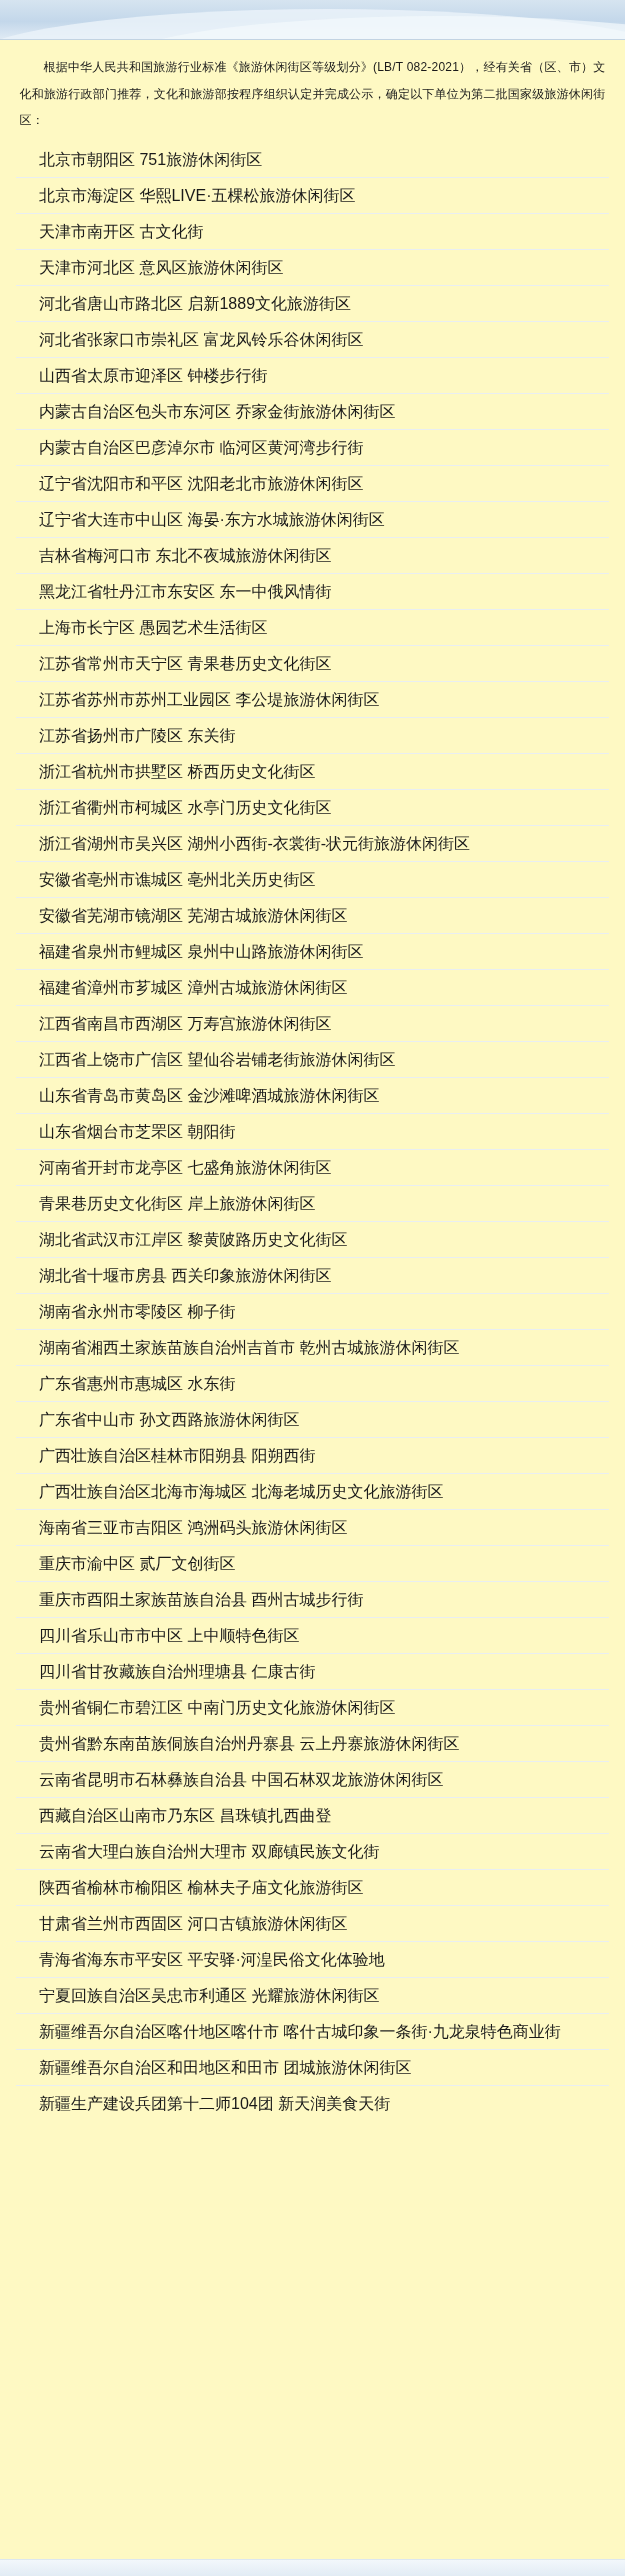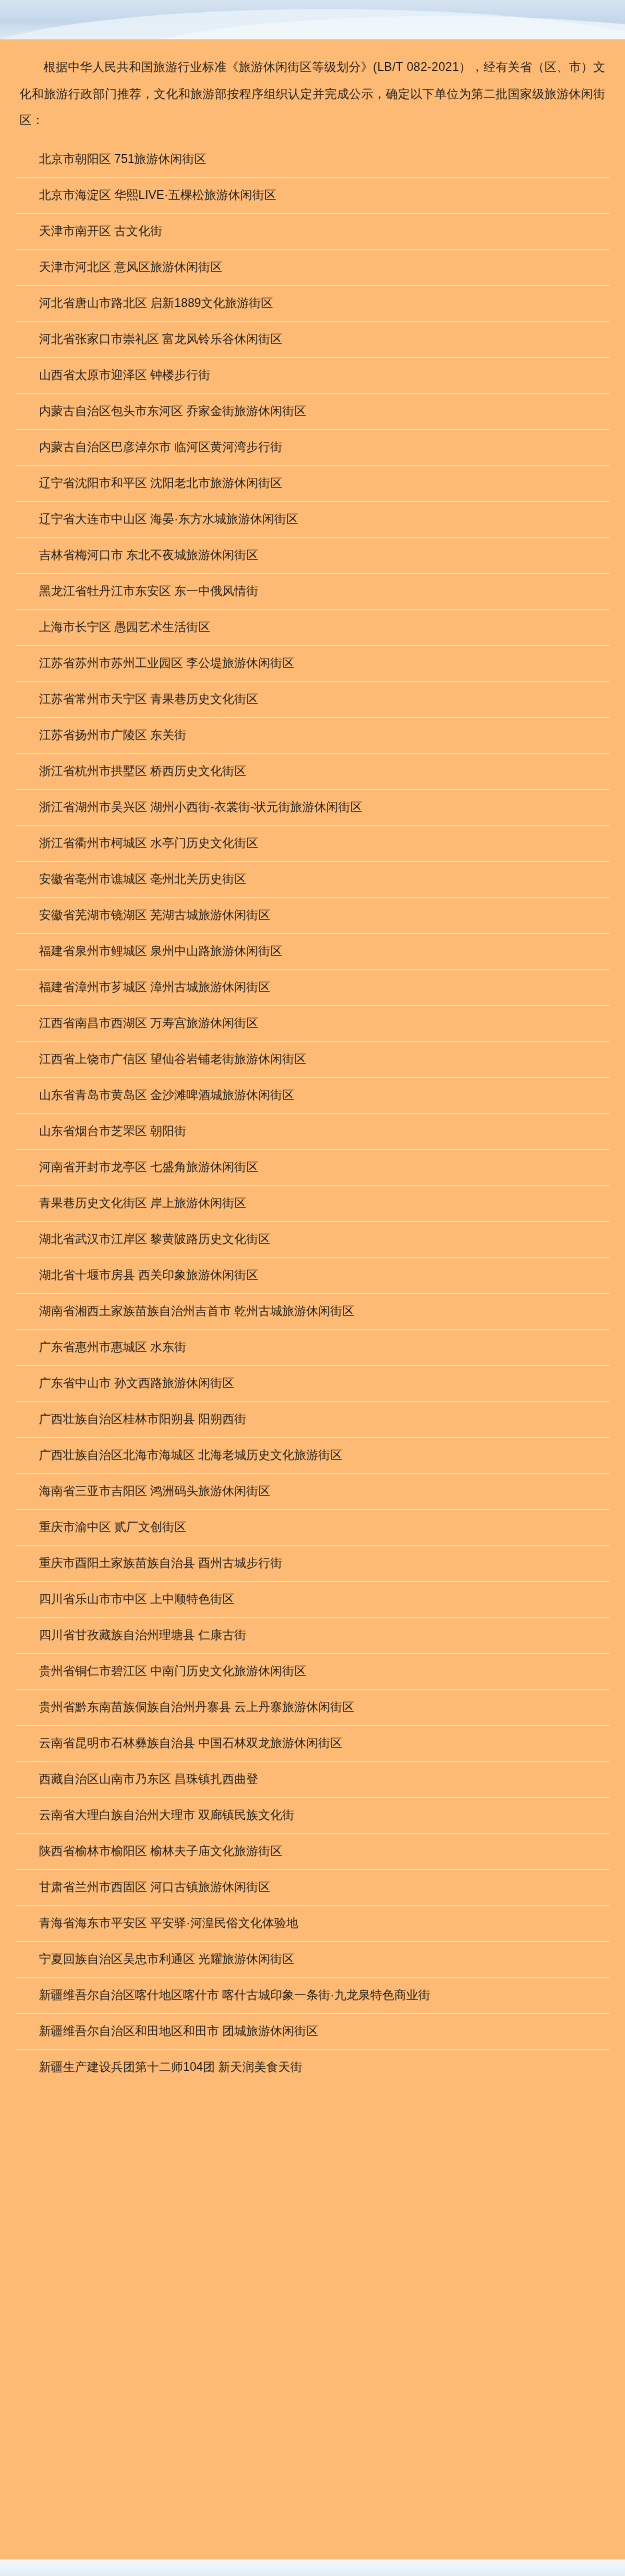--- a/index.html
+++ b/index.html
@@ -9,21 +9,21 @@
   }
   body {
     width: 625px;
     font-family: "Liberation Sans", "DejaVu Sans", sans-serif;
     color: #1b1b1b;
   }
   #page {
     width: 625px;
     min-height: 2576px;
     box-sizing: border-box;
-    background: #fdba74;
+    background: #fef9c3;
     position: relative;
   }
   .topbar {
     height: 39px;
     width: 625px;
     background: linear-gradient(180deg, #d6e4f0 0%, #c3d7ea 55%, #dfeaf4 100%);
     border-bottom: 0.9px solid #c2d3e2;
     position: relative;
     overflow: hidden;
   }
@@ -59,21 +59,21 @@
     text-align: justify;
     text-indent: 2em;
     margin: 5.3px 3.5px 8.8px 3.5px;
   }
   .list {
     margin: 0;
     padding: 0;
     list-style: none;
   }
   .list-item {
-    font-size: 12px;
+    font-size: 16px;
     line-height: 35px;
     height: 35px;
     color: #1a1a1a;
     padding-left: 23px;
     border-bottom: 0.9px solid #e9eef2;
     white-space: nowrap;
     overflow: hidden;
     text-overflow: ellipsis;
   }
   .list-item:last-child {
@@ -111,38 +111,39 @@
       <li class="list-item">河北省唐山市路北区 启新1889文化旅游街区</li>
       <li class="list-item">河北省张家口市崇礼区 富龙风铃乐谷休闲街区</li>
       <li class="list-item">山西省太原市迎泽区 钟楼步行街</li>
       <li class="list-item">内蒙古自治区包头市东河区 乔家金街旅游休闲街区</li>
       <li class="list-item">内蒙古自治区巴彦淖尔市 临河区黄河湾步行街</li>
       <li class="list-item">辽宁省沈阳市和平区 沈阳老北市旅游休闲街区</li>
       <li class="list-item">辽宁省大连市中山区 海晏·东方水城旅游休闲街区</li>
       <li class="list-item">吉林省梅河口市 东北不夜城旅游休闲街区</li>
       <li class="list-item">黑龙江省牡丹江市东安区 东一中俄风情街</li>
       <li class="list-item">上海市长宁区 愚园艺术生活街区</li>
+      <li class="list-item">江苏省常州市天宁区 青果巷历史文化街区</li>
       <li class="list-item">江苏省苏州市苏州工业园区 李公堤旅游休闲街区</li>
-      <li class="list-item">江苏省常州市天宁区 青果巷历史文化街区</li>
       <li class="list-item">江苏省扬州市广陵区 东关街</li>
       <li class="list-item">浙江省杭州市拱墅区 桥西历史文化街区</li>
+      <li class="list-item">浙江省衢州市柯城区 水亭门历史文化街区</li>
       <li class="list-item">浙江省湖州市吴兴区 湖州小西街-衣裳街-状元街旅游休闲街区</li>
-      <li class="list-item">浙江省衢州市柯城区 水亭门历史文化街区</li>
       <li class="list-item">安徽省亳州市谯城区 亳州北关历史街区</li>
       <li class="list-item">安徽省芜湖市镜湖区 芜湖古城旅游休闲街区</li>
       <li class="list-item">福建省泉州市鲤城区 泉州中山路旅游休闲街区</li>
       <li class="list-item">福建省漳州市芗城区 漳州古城旅游休闲街区</li>
       <li class="list-item">江西省南昌市西湖区 万寿宫旅游休闲街区</li>
       <li class="list-item">江西省上饶市广信区 望仙谷岩铺老街旅游休闲街区</li>
       <li class="list-item">山东省青岛市黄岛区 金沙滩啤酒城旅游休闲街区</li>
       <li class="list-item">山东省烟台市芝罘区 朝阳街</li>
       <li class="list-item">河南省开封市龙亭区 七盛角旅游休闲街区</li>
       <li class="list-item">青果巷历史文化街区 岸上旅游休闲街区</li>
       <li class="list-item">湖北省武汉市江岸区 黎黄陂路历史文化街区</li>
       <li class="list-item">湖北省十堰市房县 西关印象旅游休闲街区</li>
+      <li class="list-item">湖南省永州市零陵区 柳子街</li>
       <li class="list-item">湖南省湘西土家族苗族自治州吉首市 乾州古城旅游休闲街区</li>
       <li class="list-item">广东省惠州市惠城区 水东街</li>
       <li class="list-item">广东省中山市 孙文西路旅游休闲街区</li>
       <li class="list-item">广西壮族自治区桂林市阳朔县 阳朔西街</li>
       <li class="list-item">广西壮族自治区北海市海城区 北海老城历史文化旅游街区</li>
       <li class="list-item">海南省三亚市吉阳区 鸿洲码头旅游休闲街区</li>
       <li class="list-item">重庆市渝中区 贰厂文创街区</li>
       <li class="list-item">重庆市酉阳土家族苗族自治县 酉州古城步行街</li>
       <li class="list-item">四川省乐山市市中区 上中顺特色街区</li>
       <li class="list-item">四川省甘孜藏族自治州理塘县 仁康古街</li>

